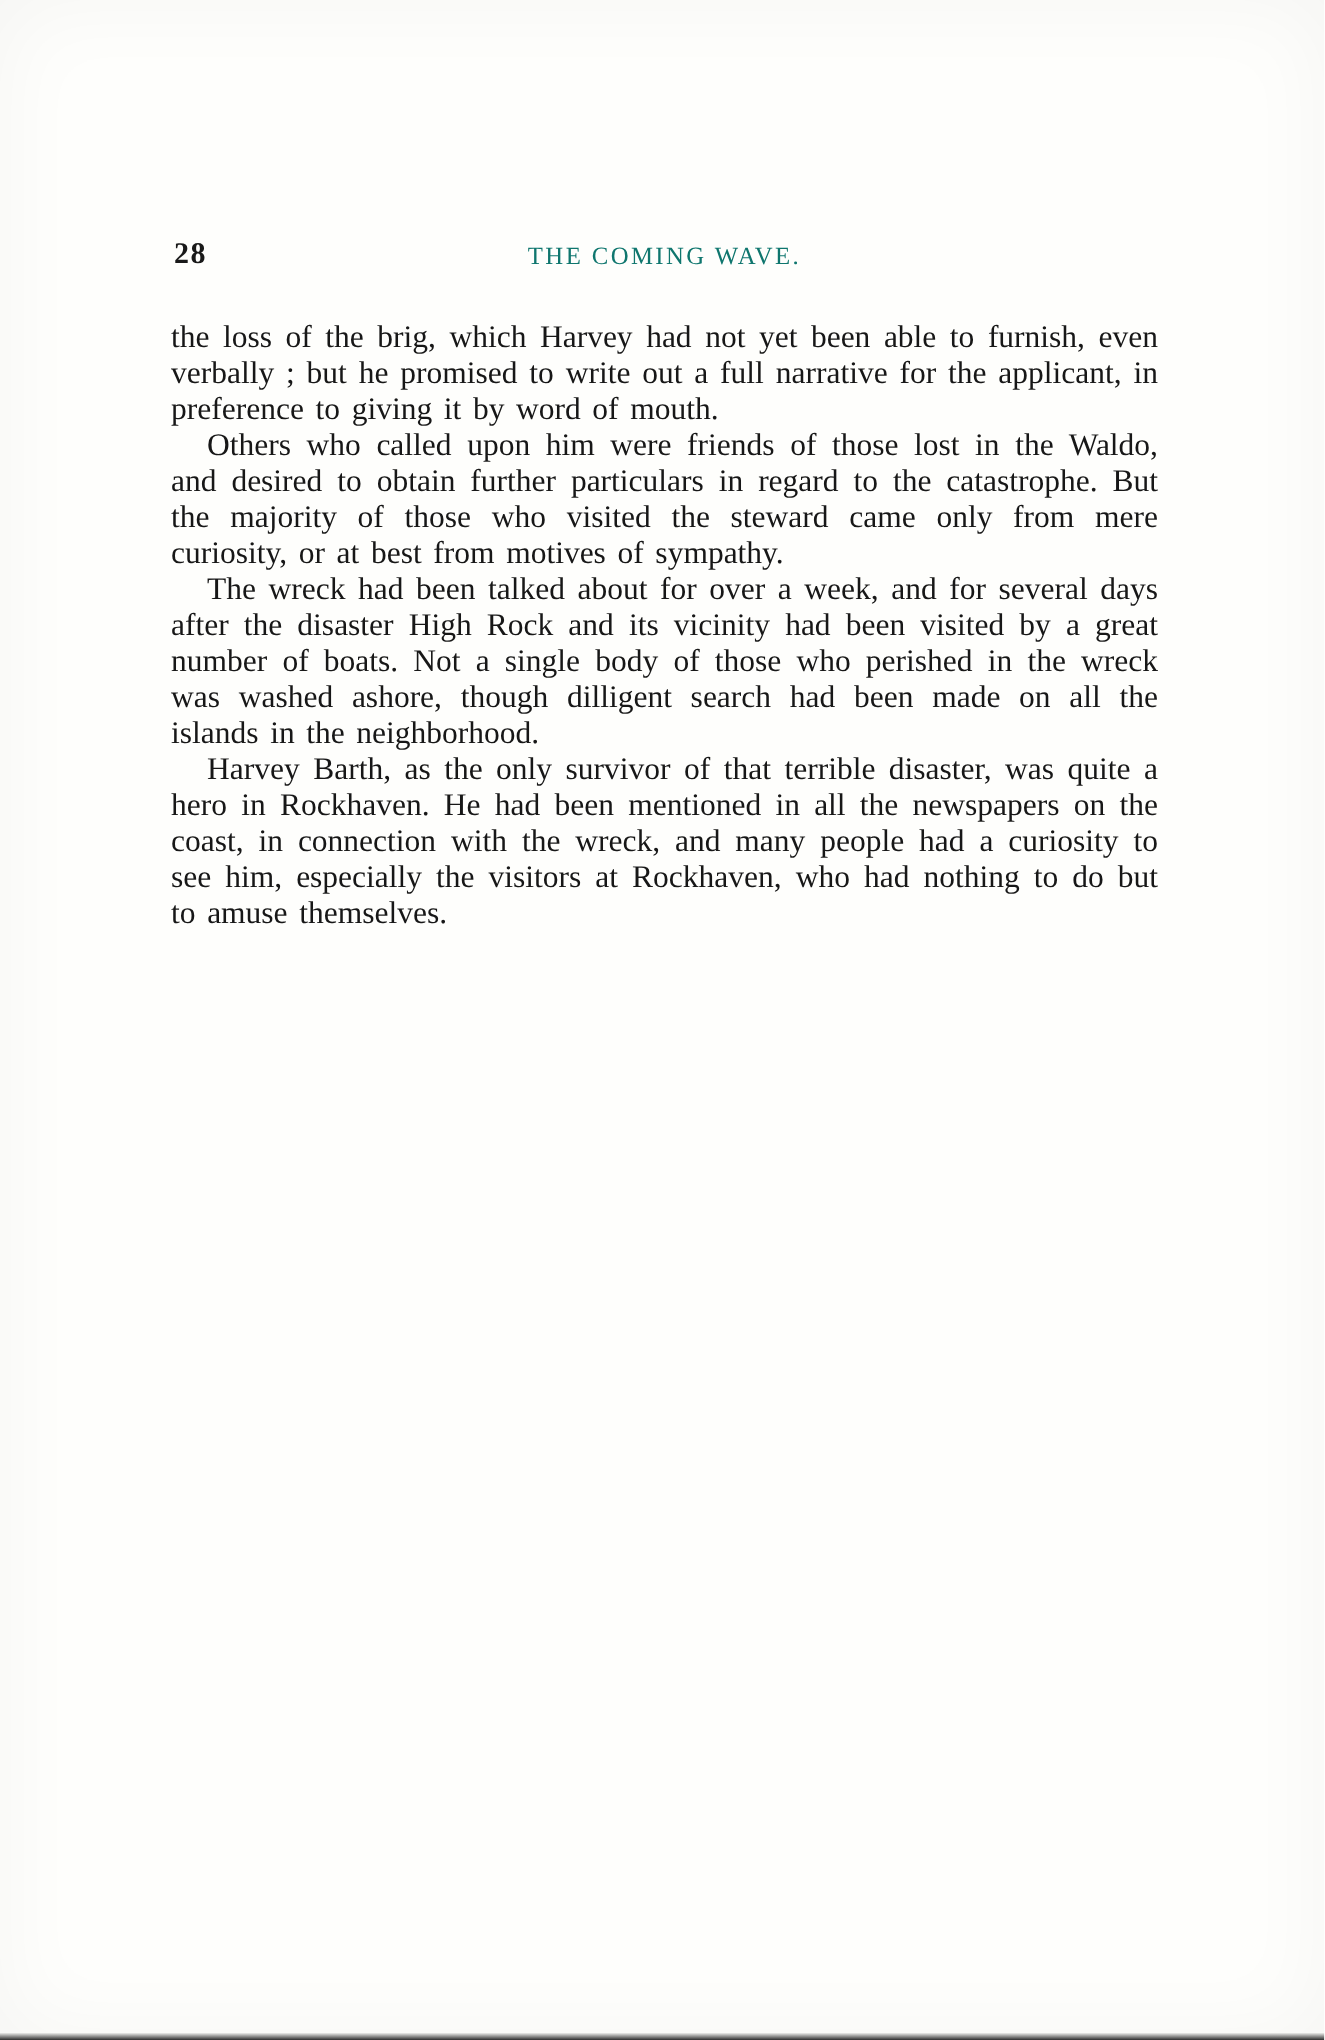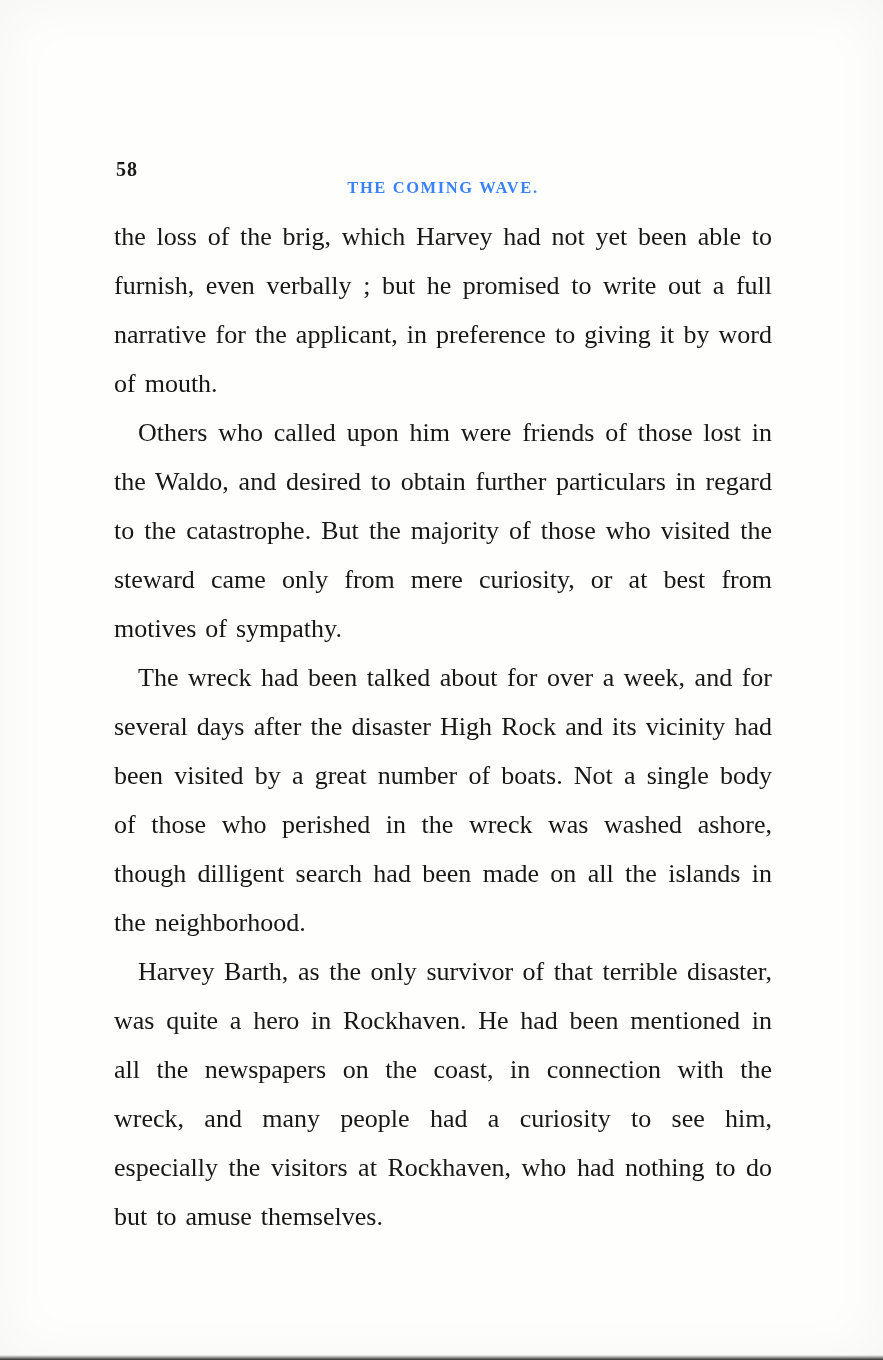--- a/index.html
+++ b/index.html
@@ -51,48 +51,48 @@
     top: 0;
     font-size: 20px;
     font-weight: bold;
     letter-spacing: 1px;
     color: #191919;
   }
   .head-title {
     position: absolute;
     left: 0;
     right: 0;
-    top: 20px;
+    top: 3px;
     text-align: center;
     font-size: 16.5px;
-    font-weight: bold;
+    font-weight: normal;
     letter-spacing: 1.6px;
-    color: #3b82f6;
+    color: #0f766e;
   }
   .body-text p {
     margin: 0;
-    font-size: 26px;
-    line-height: 49px;
+    font-size: 21px;
+    line-height: 24px;
     text-align: justify;
     word-spacing: 2.5px;
     color: #171717;
   }
   .body-text p.indent {
     text-indent: 24px;
   }
 </style>
 </head>
 <body>
 
 <div class="scan-page">
 
   <div class="text-block">
 
     <div class="running-head">
-      <span class="page-number">58</span>
+      <span class="page-number">28</span>
       <span class="head-title">THE COMING WAVE.</span>
     </div>
 
     <div class="body-text">
       <p>the loss of the brig, which Harvey had not yet been able to furnish, even verbally ; but he promised to write out a full narrative for the applicant, in preference to giving it by word of mouth.</p>
       <p class="indent">Others who called upon him were friends of those lost in the Waldo, and desired to obtain further particulars in regard to the catastrophe. But the majority of those who visited the steward came only from mere curiosity, or at best from motives of sympathy.</p>
       <p class="indent">The wreck had been talked about for over a week, and for several days after the disaster High Rock and its vicinity had been visited by a great number of boats. Not a single body of those who perished in the wreck was washed ashore, though dilligent search had been made on all the islands in the neighborhood.</p>
       <p class="indent">Harvey Barth, as the only survivor of that terrible disaster, was quite a hero in Rockhaven. He had been mentioned in all the newspapers on the coast, in connection with the wreck, and many people had a curiosity to see him, especially the visitors at Rockhaven, who had nothing to do but to amuse themselves.</p>
     </div>
 

